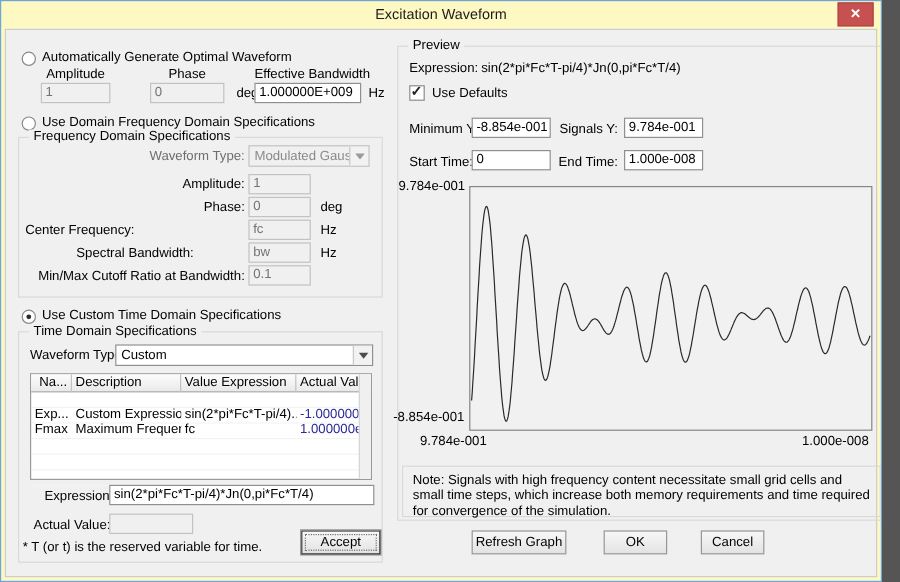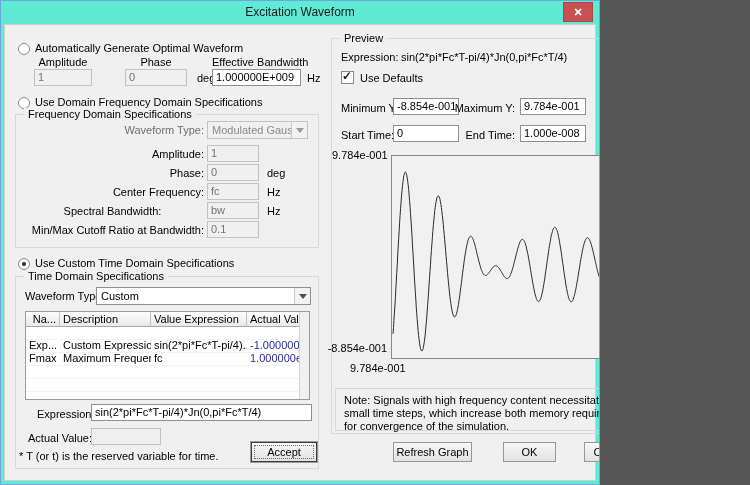--- a/index.html
+++ b/index.html
@@ -1,17 +1,17 @@
 <!DOCTYPE html>
 <html><head>
 <meta charset="utf-8">
 <style>
   * { margin:0; padding:0; box-sizing:border-box; }
   body { font-family:"Liberation Sans", sans-serif; background:#555; }
-  .screen { position:relative; width:600px; height:485px; background:#5eead4;
+  .screen { position:relative; width:735px; height:485px; background:#fef9c3;
             border:1px solid #6ea6d8; overflow:hidden; font-size:11px; color:#000; }
   .titlebar { position:absolute; left:0; top:0; right:0; height:23px; }
   .title { position:absolute; left:0; right:0; top:4px; text-align:center; font-size:12px; color:#1b1b1b; }
   .close-btn { position:absolute; right:6px; top:1px; width:30px; height:20px; background:#c75050;
                border:1px solid #b04545; color:#fff; font-size:11px; font-weight:bold;
                text-align:center; line-height:18px; cursor:pointer; }
   .dlg-body { position:absolute; left:3px; top:23px; right:3px; bottom:3px; background:#f0f0f0;
               border:1px solid #cdcdcd; }
   .lbl { position:absolute; white-space:nowrap; }
   .dim { color:#6e6e6e; }
@@ -87,21 +87,21 @@
     <span class="combo-arrow"></span>
   </div>
 
   <div class="lbl" style="left:20px;top:147px;width:183px;text-align:right;">Amplitude:</div>
   <div class="field disabled" style="left:206px;top:144px;width:52px;">1</div>
 
   <div class="lbl" style="left:20px;top:166px;width:183px;text-align:right;">Phase:</div>
   <div class="field disabled" style="left:206px;top:163px;width:52px;">0</div>
   <div class="lbl" style="left:266px;top:166px;">deg</div>
 
-  <div class="lbl" style="left:20px;top:185px;width:183px;text-align:right;">Center Frequency:</div>
+  <div class="lbl" style="left:20px;top:185px;width:183px;text-align:left;">Center Frequency:</div>
   <div class="field disabled" style="left:206px;top:182px;width:52px;">fc</div>
   <div class="lbl" style="left:266px;top:185px;">Hz</div>
 
   <div class="lbl" style="left:20px;top:204px;width:183px;text-align:center;">Spectral Bandwidth:</div>
   <div class="field disabled" style="left:206px;top:201px;width:52px;">bw</div>
   <div class="lbl" style="left:266px;top:204px;">Hz</div>
 
   <div class="lbl" style="left:20px;top:223px;width:183px;text-align:right;">Min/Max Cutoff Ratio at Bandwidth:</div>
   <div class="field disabled" style="left:206px;top:220px;width:52px;">0.1</div>
 
@@ -159,21 +159,21 @@
   <div class="lbl" style="left:340px;top:50px;">Expression:</div>
   <div class="lbl" style="left:400px;top:50px;">sin(2*pi*Fc*T-pi/4)*Jn(0,pi*Fc*T/4)</div>
 
   <span class="checkbox" style="left:340px;top:70px;">
     <span class="check">✓</span>
   </span>
   <div class="lbl" style="left:359px;top:71px;">Use Defaults</div>
 
   <div class="lbl" style="left:340px;top:101px;">Minimum Y:</div>
   <div class="field" style="left:392px;top:97px;width:66px;">-8.854e-001</div>
-  <div class="lbl" style="left:430px;top:101px;width:84px;text-align:right;">Maximum Y:</div>
+  <div class="lbl" style="left:430px;top:101px;width:84px;text-align:right;">Signals Y:</div>
   <div class="field" style="left:519px;top:97px;width:66px;">9.784e-001</div>
 
   <div class="lbl" style="left:340px;top:128px;">Start Time:</div>
   <div class="field" style="left:392px;top:124px;width:66px;">0</div>
   <div class="lbl" style="left:430px;top:128px;width:84px;text-align:right;">End Time:</div>
   <div class="field" style="left:519px;top:124px;width:66px;">1.000e-008</div>
 
   <div class="lbl" style="left:331px;top:148px;">9.784e-001</div>
   <div class="graph-frame">
     <svg id="wave-svg" width="334" height="202">

